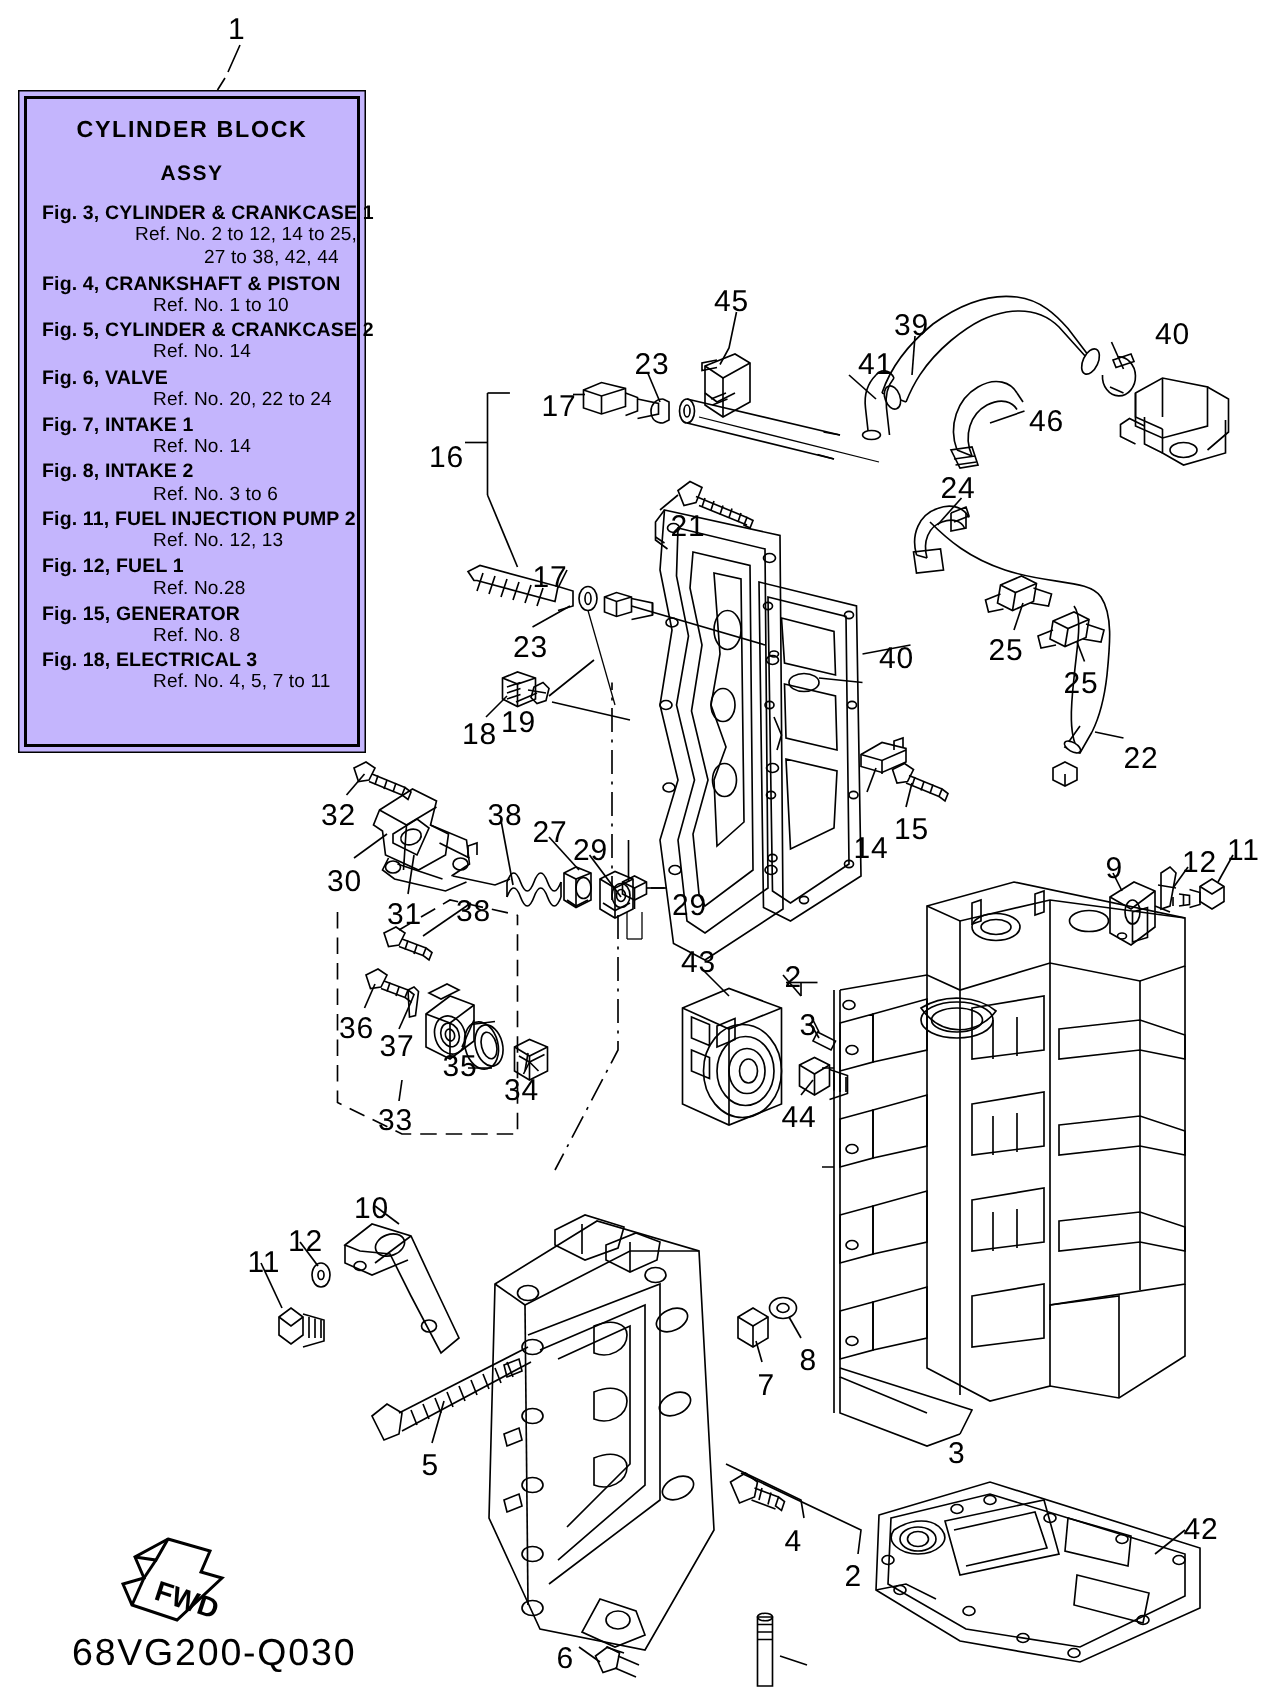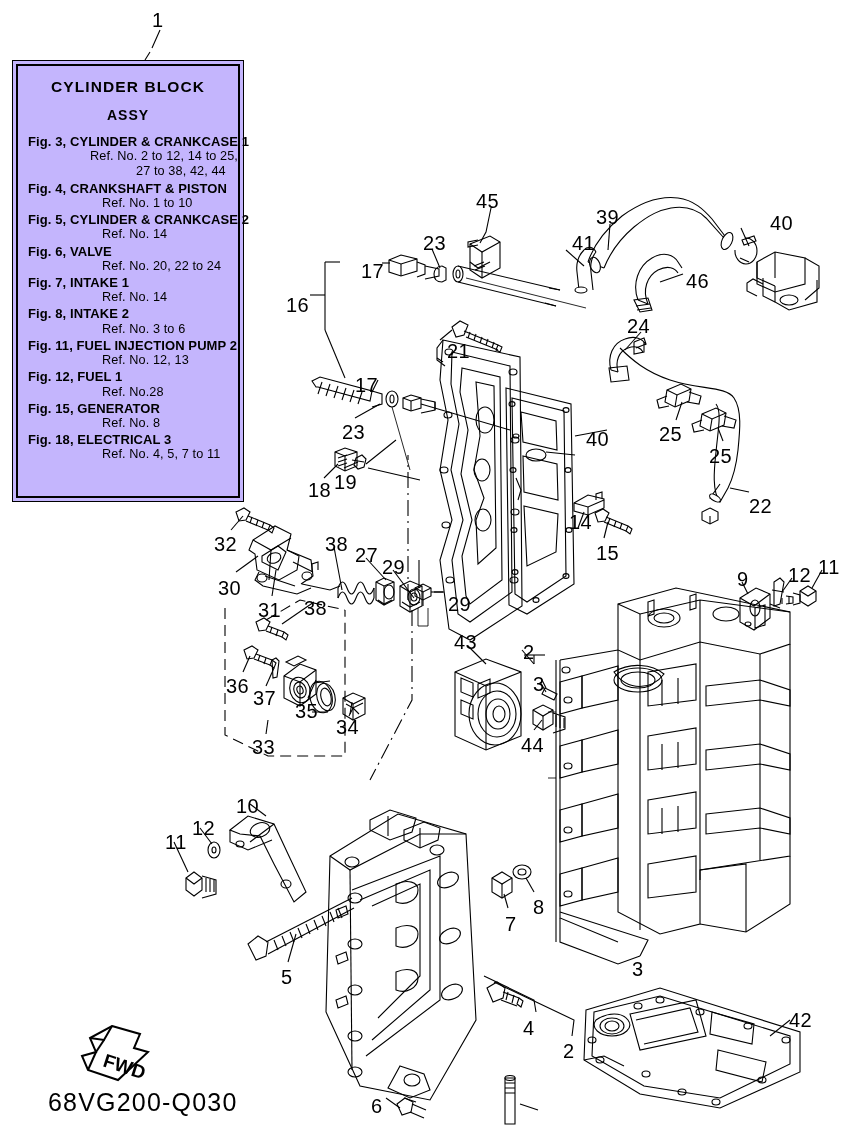--- a/index.html
+++ b/index.html
@@ -796,21 +796,21 @@
       <div class="cal" style="left: 627px; top: 316px;">24</div>
       <div class="cal" style="left: 447px; top: 341px;">21</div>
       <div class="cal" style="left: 355px; top: 375px;">17</div>
       <div class="cal" style="left: 659px; top: 424px;">25</div>
       <div class="cal" style="left: 342px; top: 422px;">23</div>
       <div class="cal" style="left: 586px; top: 429px;">40</div>
       <div class="cal" style="left: 709px; top: 446px;">25</div>
       <div class="cal" style="left: 308px; top: 480px;">18</div>
       <div class="cal" style="left: 334px; top: 472px;">19</div>
       <div class="cal" style="left: 749px; top: 496px;">22</div>
-      <div class="cal" style="left: 569px; top: 512px; text-align: right;">14</div>
+      <div class="cal" style="left: 569px; top: 556px; text-align: right;">14</div>
       <div class="cal" style="left: 596px; top: 543px;">15</div>
       <div class="cal" style="left: 214px; top: 534px;">32</div>
       <div class="cal" style="left: 325px; top: 534px;">38</div>
       <div class="cal" style="left: 355px; top: 545px;">27</div>
       <div class="cal" style="left: 382px; top: 557px;">29</div>
       <div class="cal" style="left: 737px; top: 569px;">9</div>
       <div class="cal" style="left: 788px; top: 565px;">12</div>
       <div class="cal" style="left: 818px; top: 557px;">11</div>
       <div class="cal" style="left: 218px; top: 578px;">30</div>
       <div class="cal" style="left: 258px; top: 600px;">31</div>

